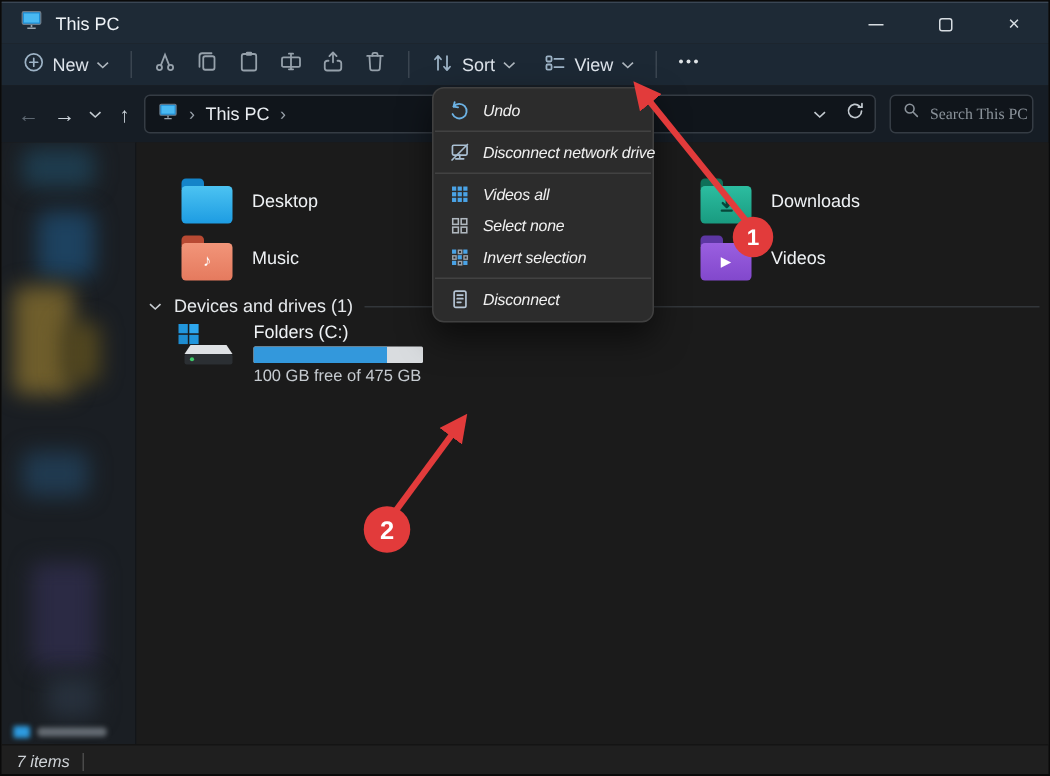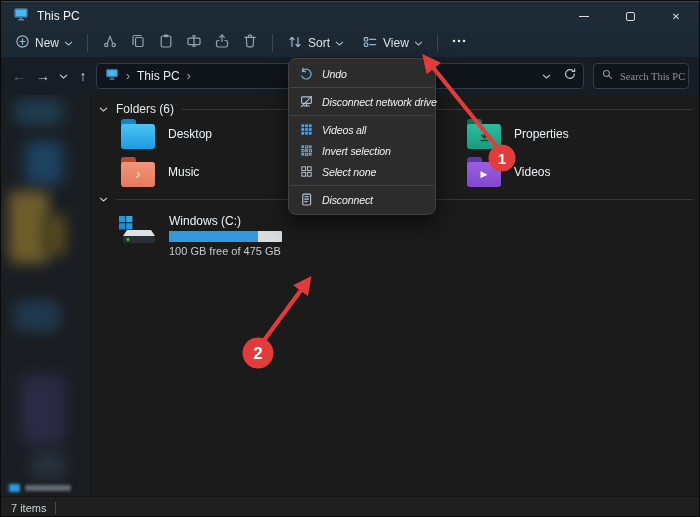--- a/index.html
+++ b/index.html
@@ -70,21 +70,21 @@
   .drive-cap{ font-size:11px; color:#c6cbd0; margin-top:3px; white-space:nowrap; }
 
   
   .menu{ position:absolute; left:287px; top:57px; width:148px; background:#2c2c2c; border:1px solid #404040; border-radius:8px; padding:4px 0; box-shadow:0 10px 22px rgba(0,0,0,.55); z-index:20; }
   .mi{ display:flex; align-items:center; gap:8px; height:21px; padding:0 8px 0 9px; white-space:nowrap; }
   .mi-ico{ width:16px; height:16px; flex:0 0 16px; display:flex; align-items:center; justify-content:center; }
   .mi-label{ font-size:10.6px; letter-spacing:-0.15px; color:#f0f0f0;font-style:italic; }
   .msep{ height:1px; background:#424242; margin:3px 1px; }
 
   
-  .statusbar{ position:absolute; left:0; top:495px; width:100%; height:22px; background:#1f1f1f; border-top:1px solid #141414; display:flex; align-items:center; gap:9px; padding-left:10px; }
+  .statusbar{ position:absolute; left:0; top:495px; width:100%; height:22px; background:#1f1f1f; border-top:1px solid #141414; display:flex; align-items:center; gap:9px; padding-left:10px;font-style:italic; }
   .sb-text{ font-size:11px; color:#cfd3d7; }
   .sb-sep{ width:1px; height:12px; background:#4a4a4a; }
 
   
   .annotations{ position:absolute; left:0; top:0; z-index:50; pointer-events:none; }
   .ann-num{ font-size:15px; font-weight:bold; fill:#fff; }
 </style>
 </head>
 <body>
 
@@ -245,47 +245,40 @@
     <div class="blob" style="left:20px; top:280px; width:44px; height:70px; background:#2b2a44;"></div>
     <div class="blob" style="left:30px; top:356px; width:34px; height:28px; background:#27303c;"></div>
     <div class="sb-net">
       <span class="mini-screen"></span>
       <span class="smudge"></span>
     </div>
   </div>
 
   <div class="content">
 
-    <div class="group-header" style="left:8px; top:7px; width:594px;">
-      <svg width="9" height="5" viewBox="0 0 9 5" fill="none" stroke="#c8cdd2" stroke-width="1.1">
-          <path d="M1 .8 4.5 4 8 .8"></path>
-        </svg>
-      <span class="group-label">Folders (6)</span>
-      <span class="group-line"></span>
-    </div>
 
     <div class="tile" style="left:30px; top:24px;">
       <span class="folder f-desktop">
           <span class="tab"></span>
           <span class="fbody"></span>
         </span>
       <span class="tile-label">Desktop</span>
     </div>
 
     <div class="tile" style="left:376px; top:24px;">
       <span class="folder f-downloads">
           <span class="tab"></span>
           <span class="fbody">
             <svg width="11" height="11" viewBox="0 0 10 10" fill="none" stroke="#07473a" stroke-width="1.4" stroke-linecap="round" stroke-linejoin="round">
               <path d="M5 1v5M2.6 4 5 6.4 7.4 4"></path>
               <path d="M2 8.6h6"></path>
             </svg>
           </span>
         </span>
-      <span class="tile-label">Properties</span>
+      <span class="tile-label">Downloads</span>
     </div>
 
     <div class="tile" style="left:30px; top:62px;">
       <span class="folder f-music">
           <span class="tab"></span>
           <span class="fbody">
             <span class="emblem-text">♪</span>
           </span>
         </span>
       <span class="tile-label">Music</span>
@@ -298,37 +291,38 @@
             <span class="emblem-text" style="font-size:9px;">▶</span>
           </span>
         </span>
       <span class="tile-label">Videos</span>
     </div>
 
     <div class="group-header" style="left:8px; top:102px; width:594px;">
       <svg width="9" height="5" viewBox="0 0 9 5" fill="none" stroke="#c8cdd2" stroke-width="1.1">
           <path d="M1 .8 4.5 4 8 .8"></path>
         </svg>
+      <span class="group-label">Devices and drives (1)</span>
       <span class="group-line"></span>
     </div>
 
     <div class="drive-tile" style="left:26px; top:119px;">
       <span>
         <svg width="40" height="30" viewBox="0 0 40 30">
           <rect x="2" y="2" width="6.2" height="6.2" fill="#2196dd"></rect>
             <rect x="9.2" y="2" width="6.2" height="6.2" fill="#2ea7ee"></rect>
             <rect x="2" y="9.2" width="6.2" height="6.2" fill="#1e8cd0"></rect>
             <rect x="9.2" y="9.2" width="6.2" height="6.2" fill="#2196dd"></rect>
           <polygon points="10,16 34,16 38,22 6,22" fill="#dfe2e5"></polygon>
           <rect x="6" y="22" width="32" height="7" rx="1.5" fill="#2b2f33"></rect>
           <circle cx="11" cy="25.5" r="1.4" fill="#3ec969"></circle>
         </svg>
       </span>
       <div class="drive-info">
-        <span class="drive-name">Windows (C:)</span>
+        <span class="drive-name">Folders (C:)</span>
         <div class="drive-bar">
             <div class="drive-fill" style="width: 79%;"></div>
           </div>
         <span class="drive-cap">100 GB free of 475 GB</span>
       </div>
     </div>
   </div>
 
   <div class="menu">
     <div class="mi">
@@ -360,20 +354,31 @@
             <rect x="10.5" y="2.5" width="3" height="3"></rect>
             <rect x="2.5" y="6.5" width="3" height="3"></rect>
             <rect x="6.5" y="6.5" width="3" height="3"></rect>
             <rect x="10.5" y="6.5" width="3" height="3"></rect>
             <rect x="2.5" y="10.5" width="3" height="3"></rect>
             <rect x="6.5" y="10.5" width="3" height="3"></rect>
             <rect x="10.5" y="10.5" width="3" height="3"></rect>
           </svg>
         </span>
       <span class="mi-label">Videos all</span>
+    </div>
+    <div class="mi">
+      <span class="mi-ico">
+          <svg width="15" height="15" viewBox="0 0 16 16" fill="none" stroke="#b0b8bf" stroke-width="1.1">
+            <rect x="3" y="3" width="4" height="4"></rect>
+            <rect x="9" y="3" width="4" height="4"></rect>
+            <rect x="3" y="9" width="4" height="4"></rect>
+            <rect x="9" y="9" width="4" height="4"></rect>
+          </svg>
+        </span>
+      <span class="mi-label">Select none</span>
     </div>
     <div class="mi">
       <span class="mi-ico">
           <svg width="15" height="15" viewBox="0 0 16 16">
             <g fill="#4aa3e6">
               <rect x="2.5" y="2.5" width="3" height="3"></rect>
               <rect x="10.5" y="2.5" width="3" height="3"></rect>
               <rect x="6.5" y="6.5" width="3" height="3"></rect>
               <rect x="2.5" y="10.5" width="3" height="3"></rect>
               <rect x="10.5" y="10.5" width="3" height="3"></rect>
@@ -381,31 +386,20 @@
             <g fill="none" stroke="#9aa2ab" stroke-width="1">
               <rect x="7" y="3" width="2.4" height="2.4"></rect>
               <rect x="3" y="7" width="2.4" height="2.4"></rect>
               <rect x="11" y="7" width="2.4" height="2.4"></rect>
               <rect x="7" y="11" width="2.4" height="2.4"></rect>
             </g>
           </svg>
         </span>
       <span class="mi-label">Invert selection</span>
     </div>
-    <div class="mi">
-      <span class="mi-ico">
-          <svg width="15" height="15" viewBox="0 0 16 16" fill="none" stroke="#b0b8bf" stroke-width="1.1">
-            <rect x="3" y="3" width="4" height="4"></rect>
-            <rect x="9" y="3" width="4" height="4"></rect>
-            <rect x="3" y="9" width="4" height="4"></rect>
-            <rect x="9" y="9" width="4" height="4"></rect>
-          </svg>
-        </span>
-      <span class="mi-label">Select none</span>
-    </div>
     <div class="msep"></div>
     <div class="mi">
       <span class="mi-ico">
           <svg width="15" height="15" viewBox="0 0 16 16" fill="none" stroke="#b4c4d4" stroke-width="1.2" stroke-linecap="round">
             <rect x="4" y="2.2" width="8.4" height="11.6" rx="1.2"></rect>
             <path d="M6.2 5h4M6.2 7.6h4M6.2 10.2h2.6"></path>
           </svg>
         </span>
       <span class="mi-label">Disconnect</span>
     </div>

